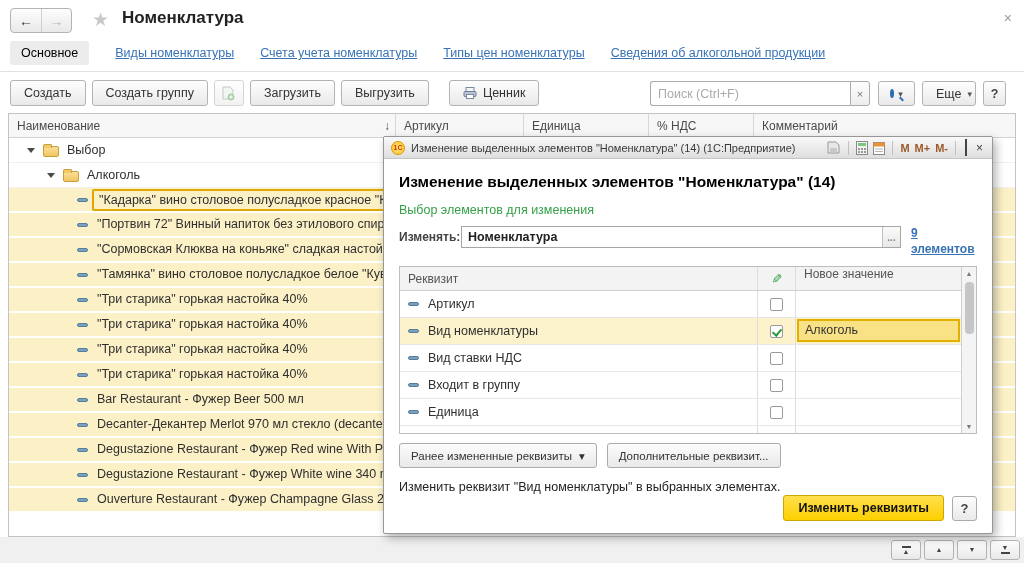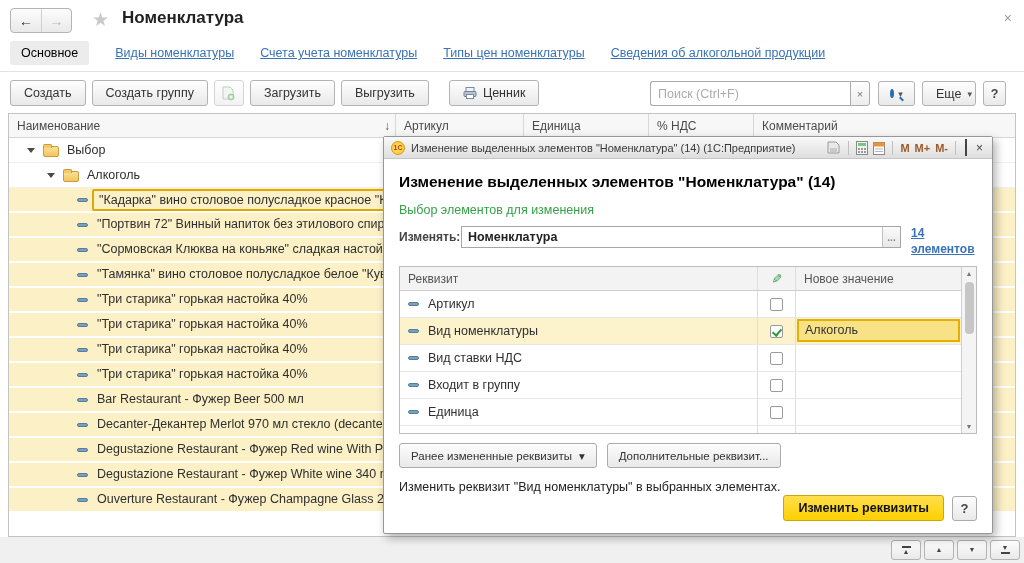--- a/index.html
+++ b/index.html
@@ -317,31 +317,31 @@
     <div class="dlg-body">
       <div class="dlg-h1">Изменение выделенных элементов "Номенклатура" (14)</div>
       <div class="dlg-sub">Выбор элементов для изменения</div>
 
       <div class="dlg-change">
         <div class="chg-label">Изменять:</div>
         <div class="chg-input">
           <div class="chg-value">Номенклатура</div>
           <div class="chg-dots">...</div>
         </div>
-        <a class="chg-link">14 элементов</a>
+        <a class="chg-link">9 элементов</a>
       </div>
 
       <div class="dgrid">
         <div class="dgrid-main">
           <div class="dg-header">
             <div class="dg-name">Реквизит</div>
             <div class="dg-check">
                 <span class="pencil">✎</span>
               </div>
-            <div class="dg-val" style="display:flex;align-items:center;padding-left:8px;">
+            <div class="dg-val" style="display:flex;padding-left:8px;">
                 <span>Новое значение</span>
               </div>
           </div>
           <div id="dialog-rows">
               <div class="dg-row">
                 <div class="dg-name">
                   <span class="dg-dash"></span>
                   <span>Артикул</span>
                 </div>
                 <div class="dg-check">

